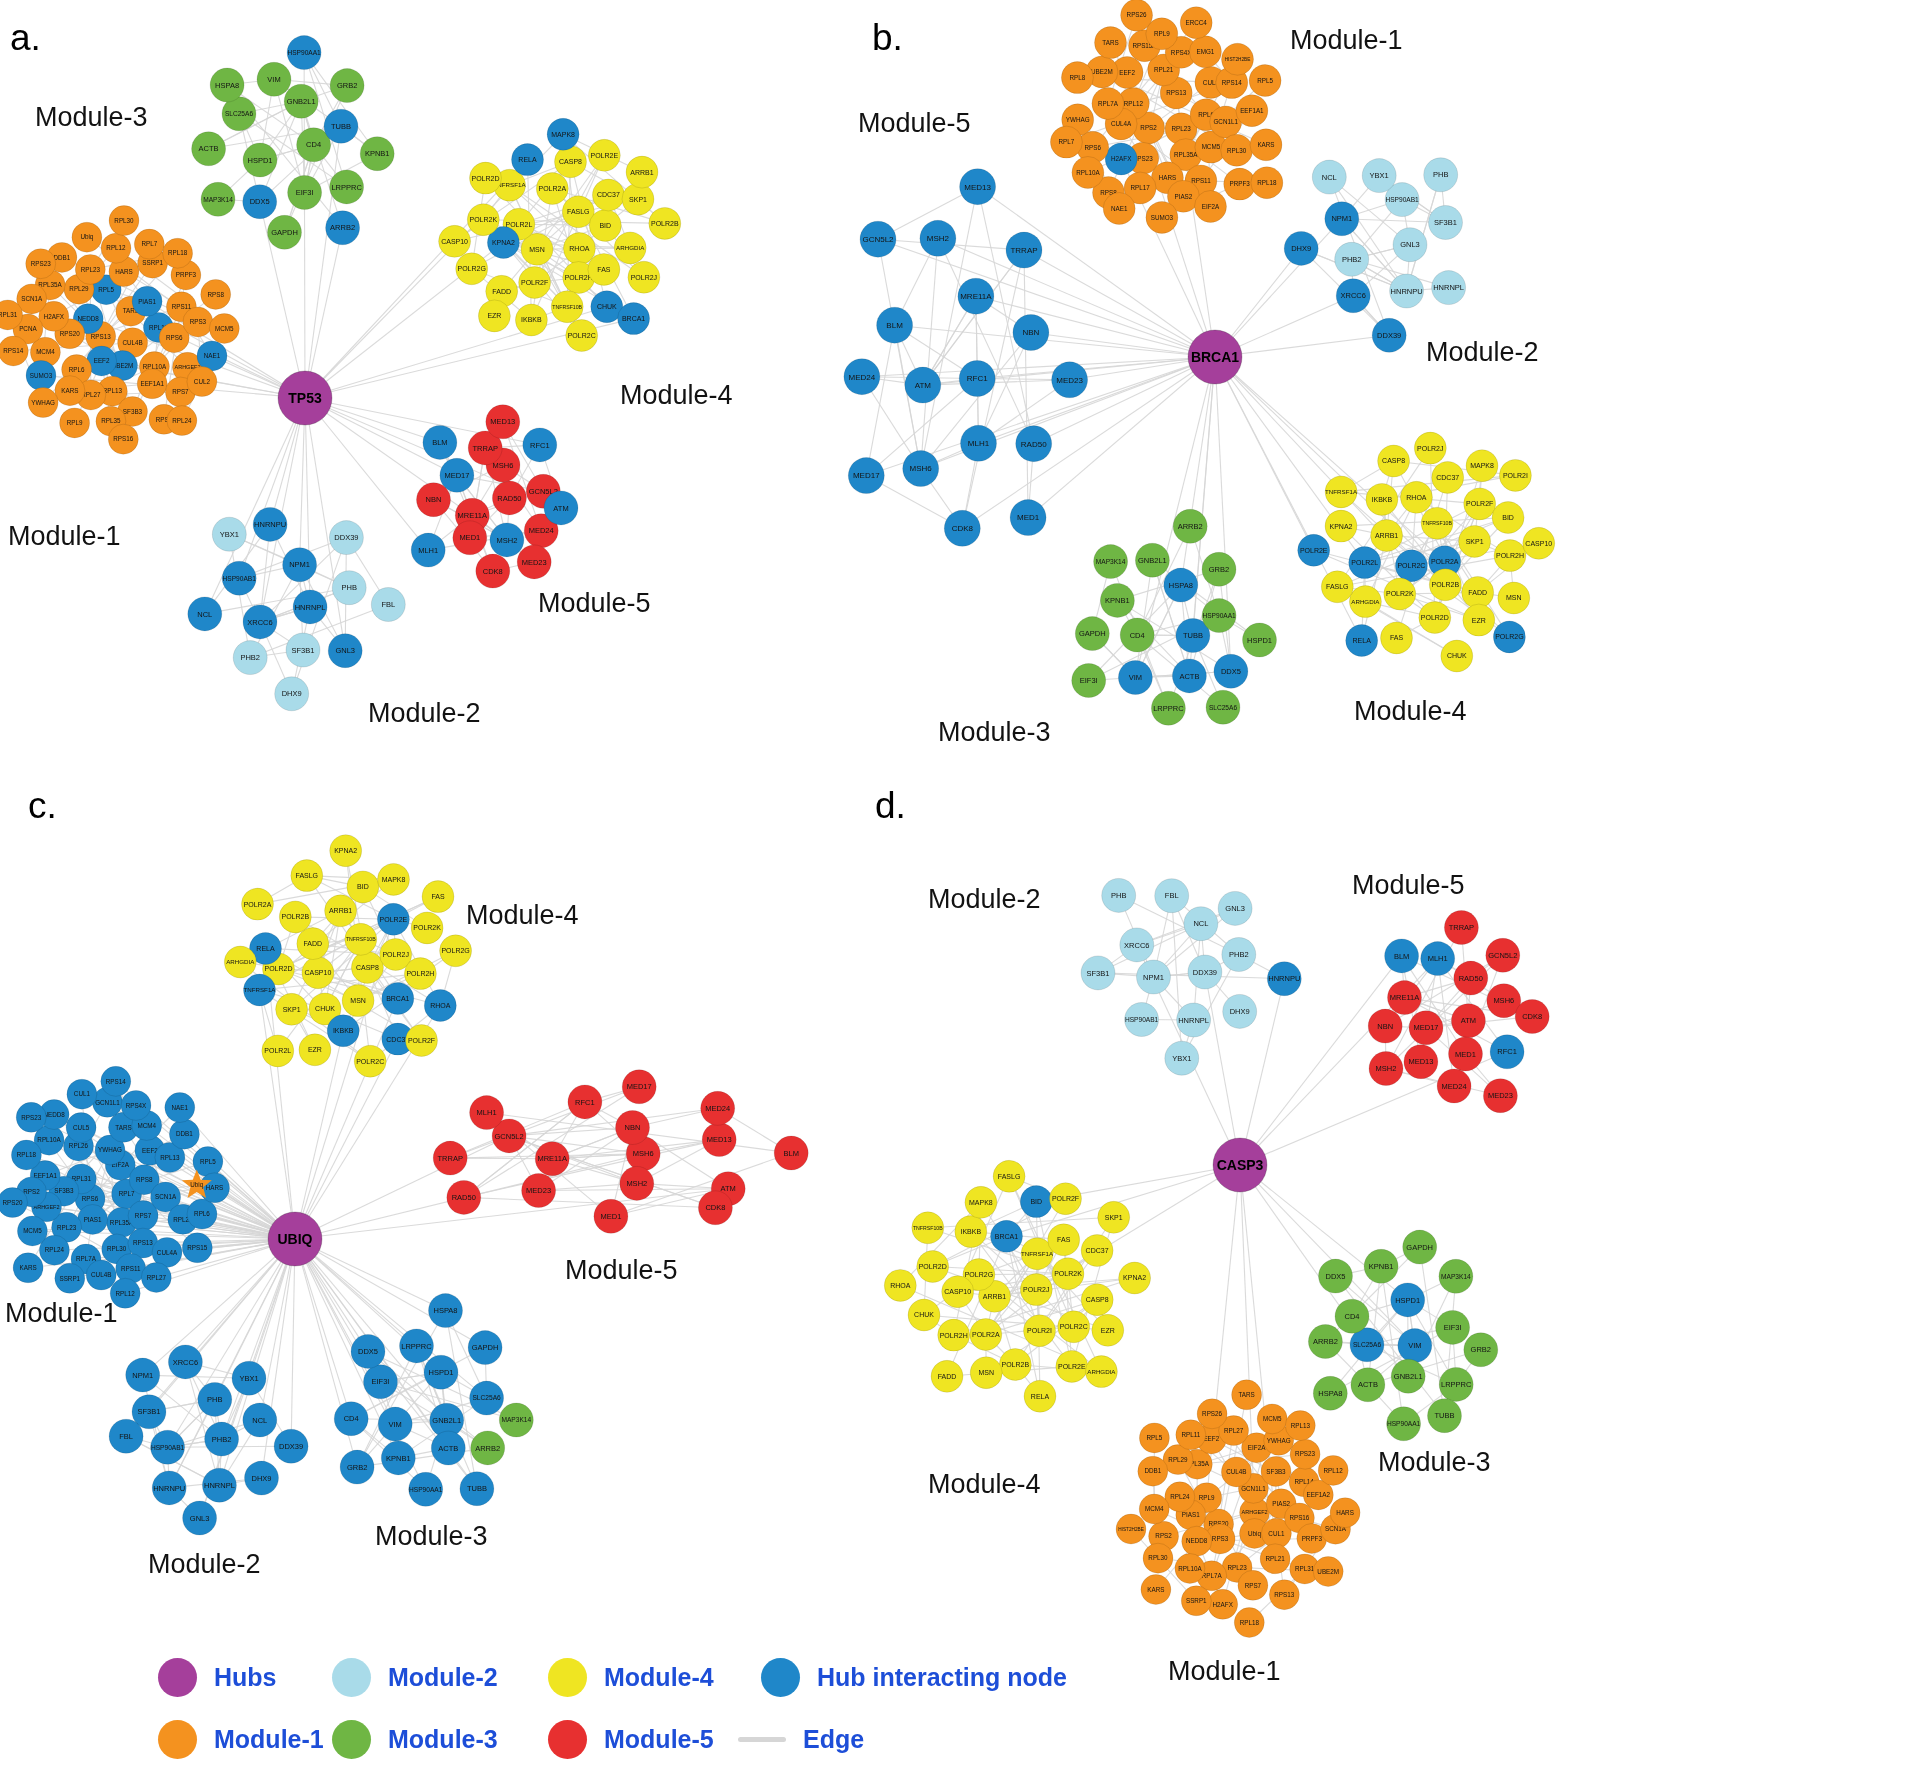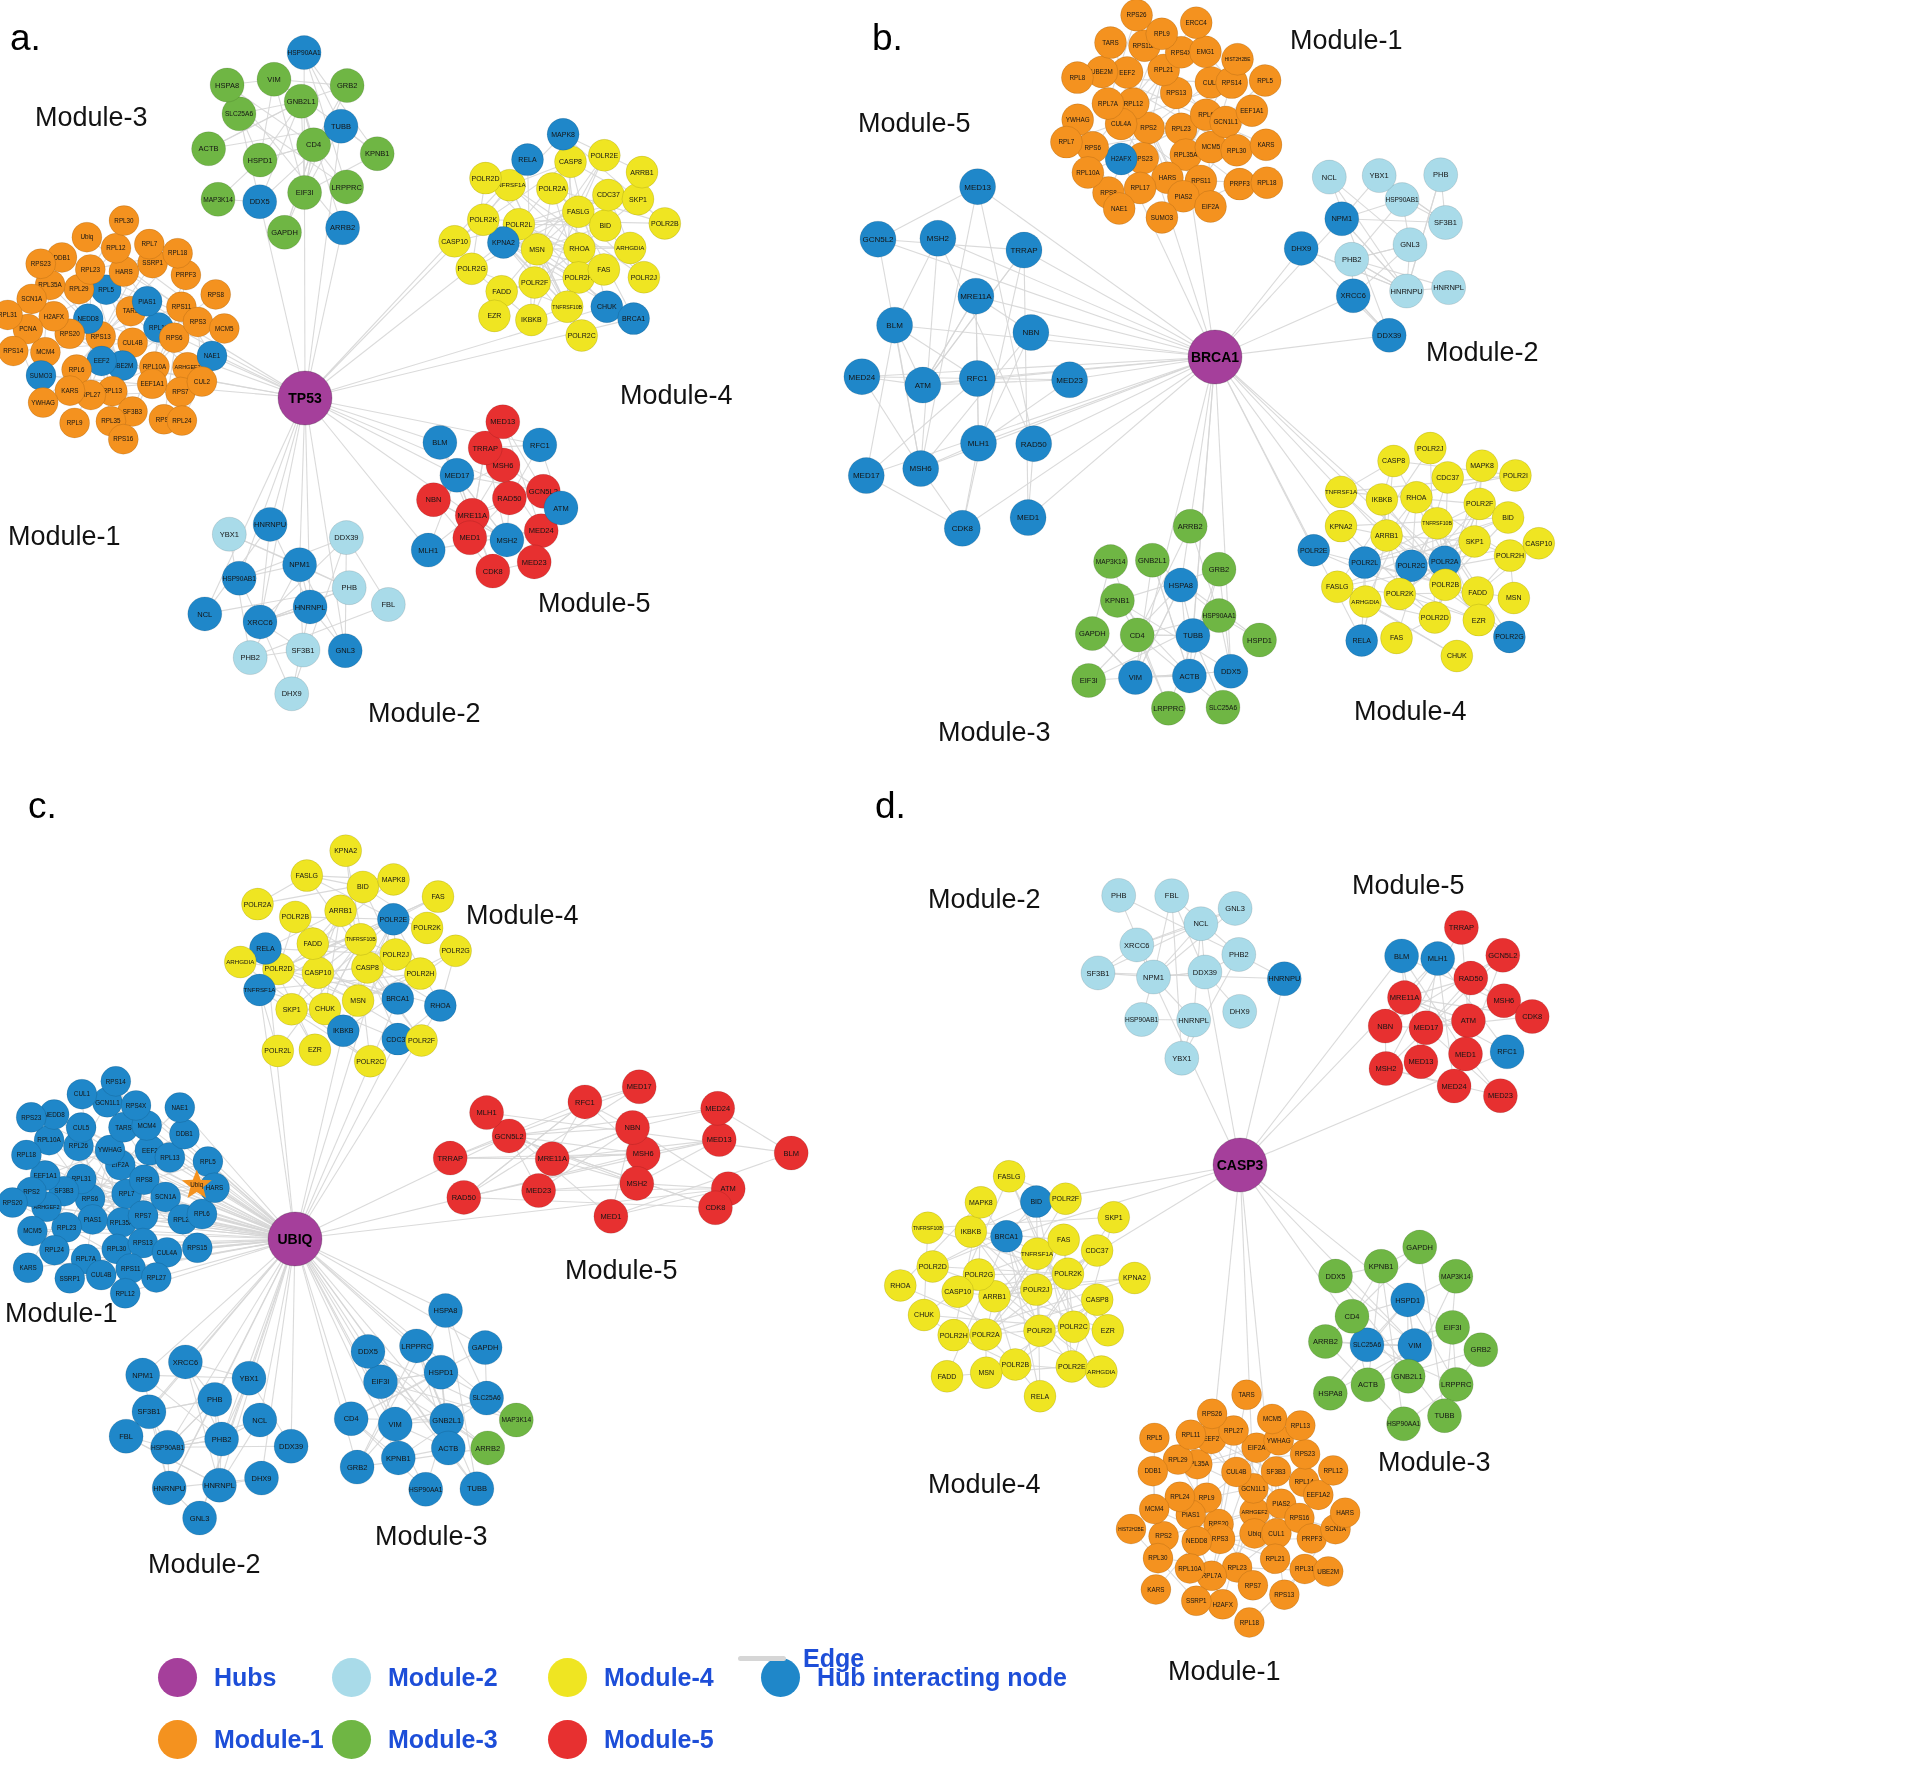--- a/index.html
+++ b/index.html
@@ -3270,18 +3270,18 @@
       <span class="lg-label">Module-4</span>
     </div>
     <div class="lg-item" style="left:548px; top:1717px">
       <span class="sw" style="background: rgb(231, 48, 48);"></span>
       <span class="lg-label">Module-5</span>
     </div>
     <div class="lg-item" style="left:761px; top:1655px">
       <span class="sw" style="background: rgb(31, 135, 201);"></span>
       <span class="lg-label">Hub interacting node</span>
     </div>
-    <div class="lg-item" style="left:738px; top:1636px">
+    <div class="lg-item" style="left:738px; top:1717px">
       <span class="sw line" style="background: rgb(214, 214, 214);"></span>
       <span class="lg-label">Edge</span>
     </div>
   </div>
 </div>
 
 </body></html>

